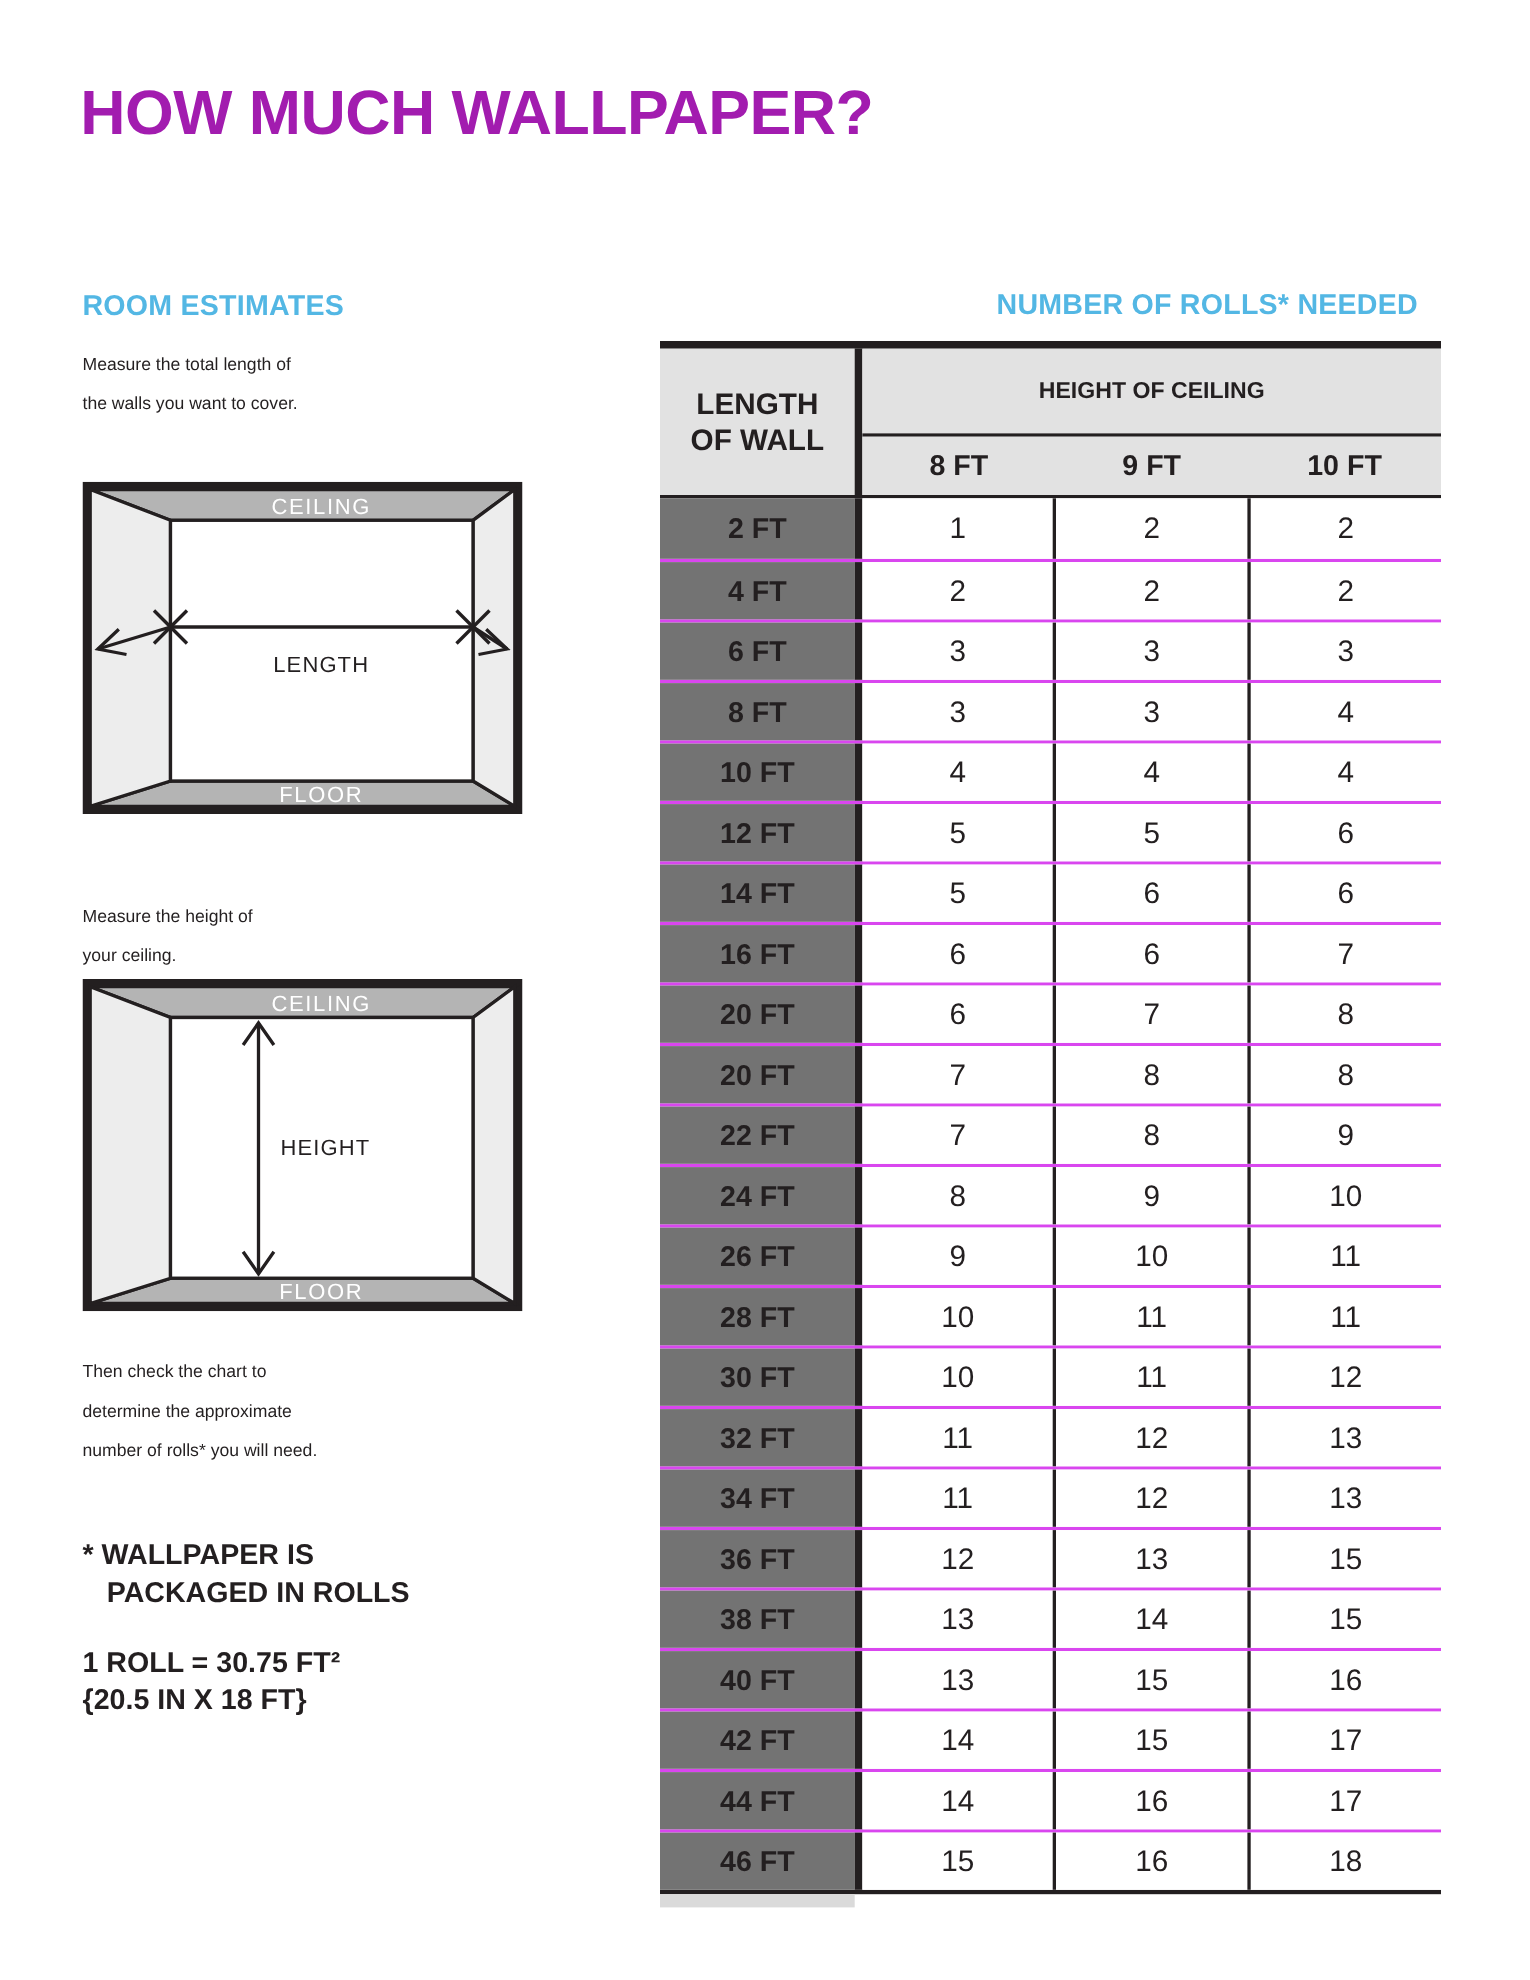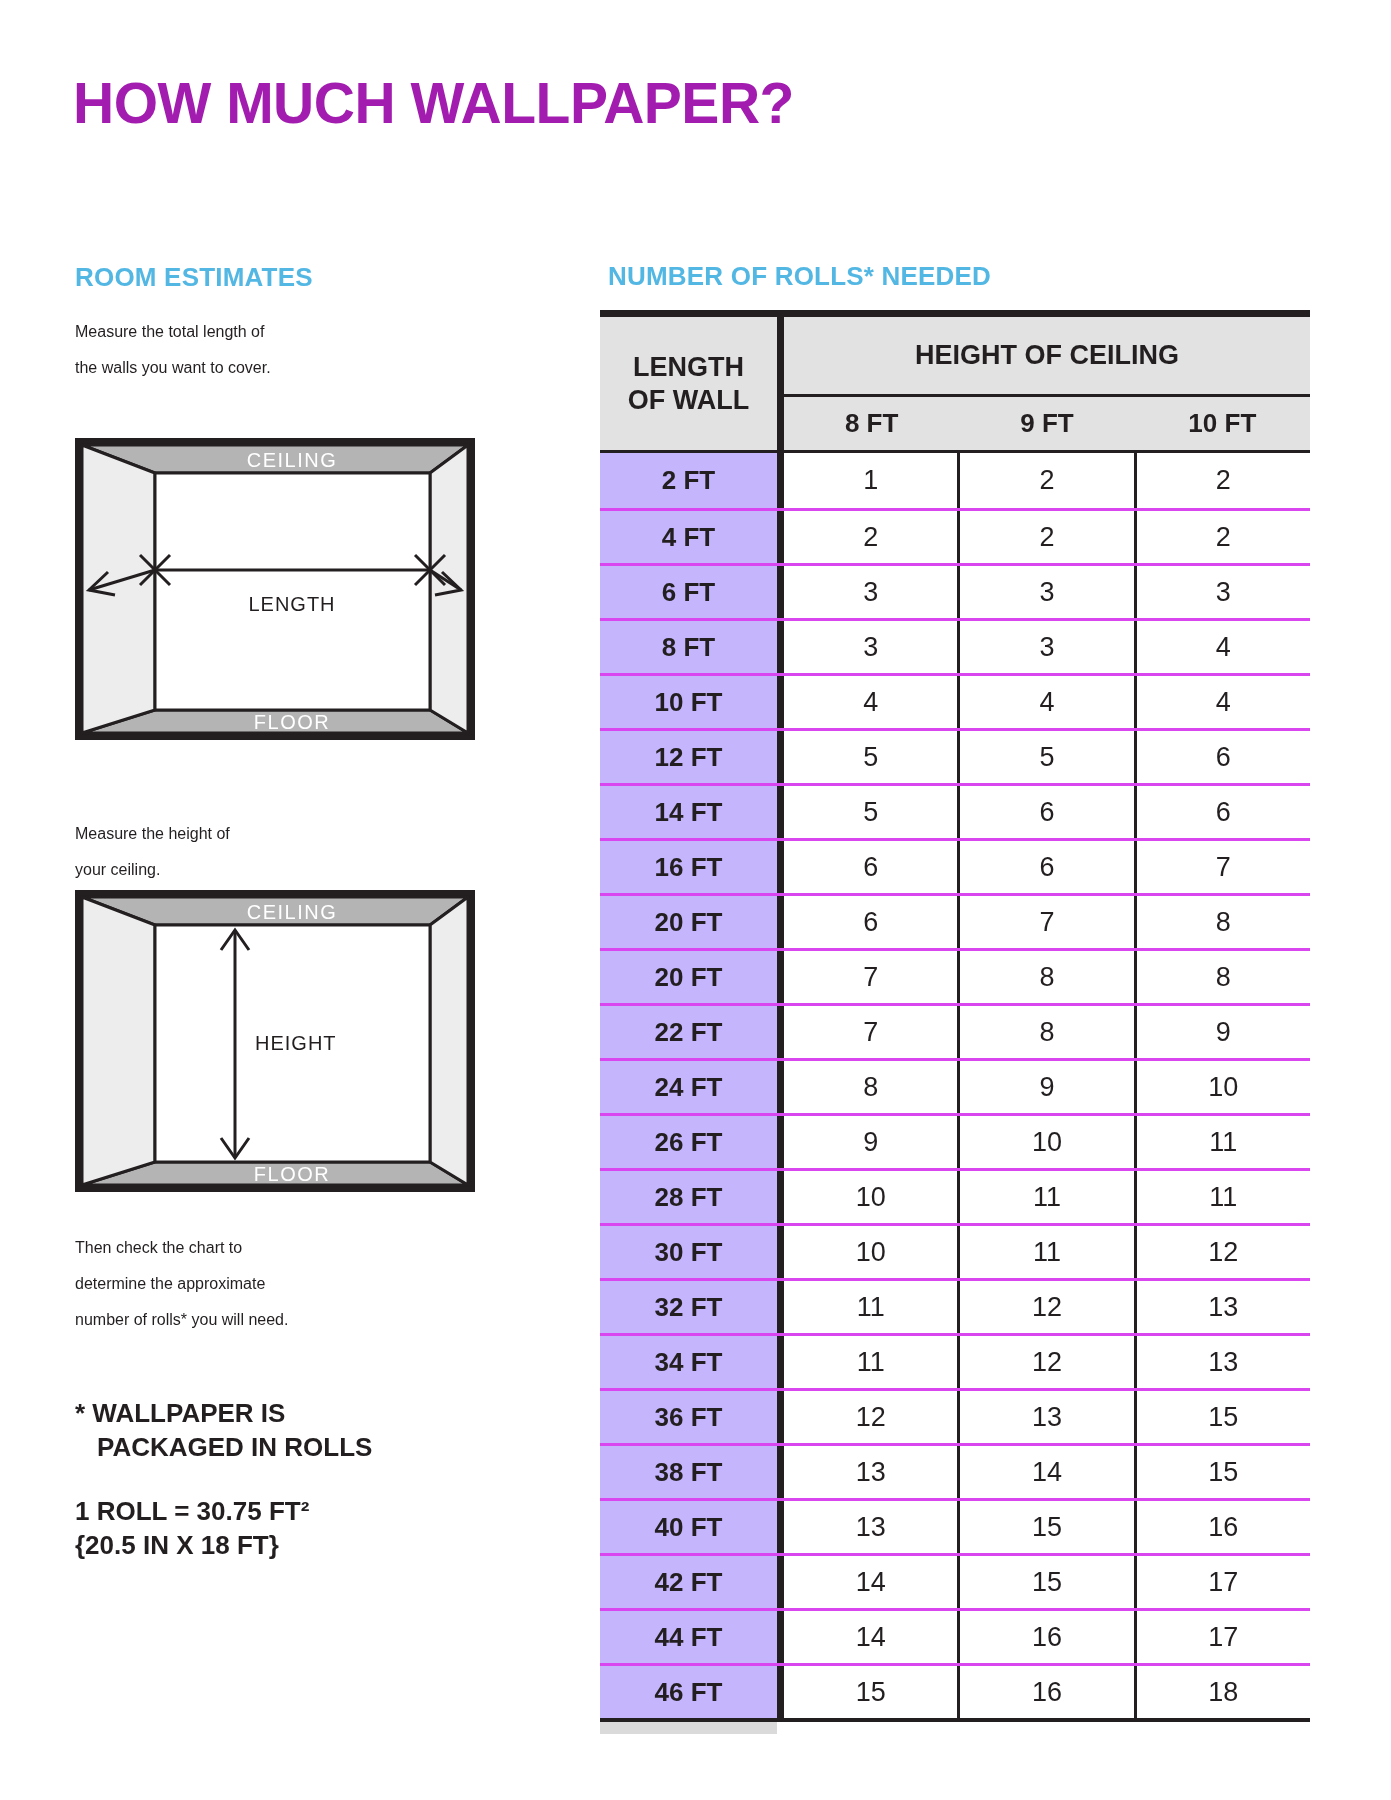--- a/index.html
+++ b/index.html
@@ -27,48 +27,48 @@
   .footnote {
     left:75px; top:1396px; font-size:26px; font-weight:bold; line-height:34px;
   }
   .footnote .indent { margin-left:22px; }
   .roll-spec {
     left:75px; top:1494px; font-size:26px; font-weight:bold; line-height:34px;
   }
 
   
   .table-heading {
-    left:608px; top:261px; width:710px; text-align:left;
+    left:579px; top:261px; width:710px; text-align:right;
   }
   .rolls-table { left:600px; top:310px; width:710px; }
   .tbl-topbar { height:7px; background:#231f20; }
   .tbl-header { display:flex; align-items:stretch; }
   .lh-cell {
     width:177px; background:#e2e2e2;
     display:flex; flex-direction:column; justify-content:center; align-items:center;
     font-size:27px; font-weight:bold; line-height:33px;
   }
   .vdiv { width:7px; background:#231f20; flex:0 0 7px; }
   .hdr-right { flex:1; }
   .group-cell {
     height:80px; background:#e2e2e2;
     border-bottom:3px solid #231f20;
     display:flex; align-items:center; justify-content:center;
-    font-size:27px; font-weight:bold;
+    font-size:21px; font-weight:bold;
   }
   .col-row { display:flex; height:53px; background:#e2e2e2; }
   .col-cell {
     flex:1; display:flex; align-items:center; justify-content:center;
     font-size:26px; font-weight:bold;
   }
   .full-line { height:3px; background:#231f20; }
   .t-row { display:flex; height:55px; }
   .t-row + .t-row { border-top:3px solid #d946ef; }
   .t-label {
-    width:177px; background:#c4b5fd;
+    width:177px; background:#737373;
     display:flex; align-items:center; justify-content:center;
     font-size:26px; font-weight:bold;
   }
   .t-val {
     flex:1; background:#ffffff;
     display:flex; align-items:center; justify-content:center;
     font-size:27px;
   }
   .t-val + .t-val { border-left:3px solid #231f20; }
   .tbl-bottombar { height:4px; background:#231f20; }

